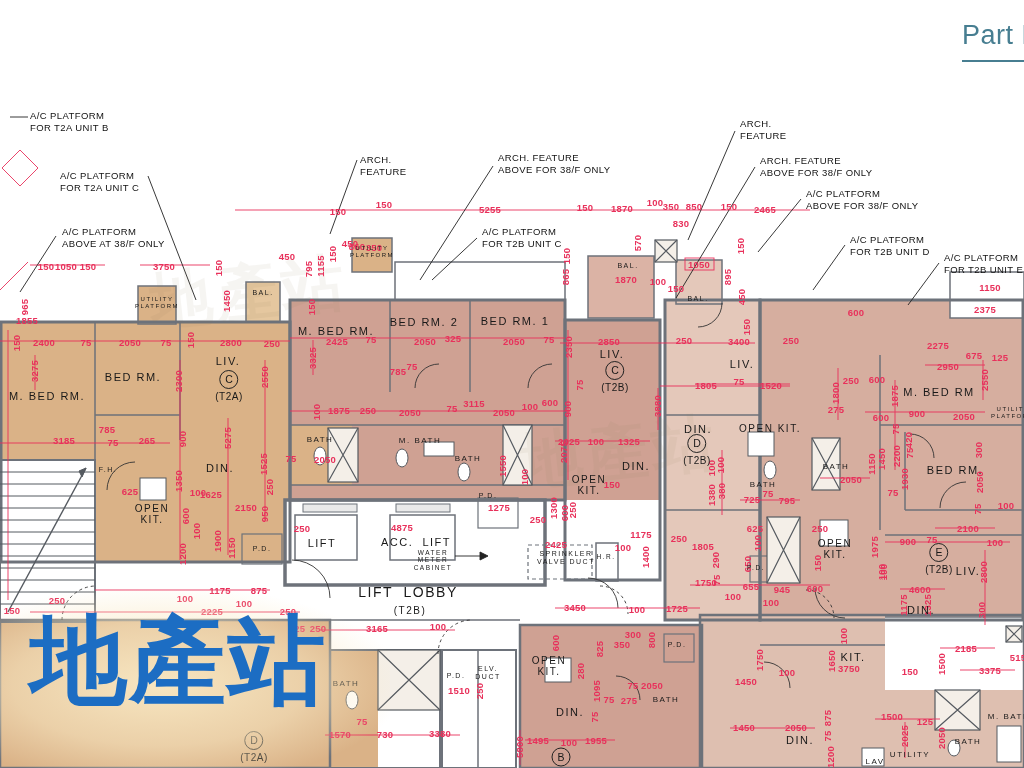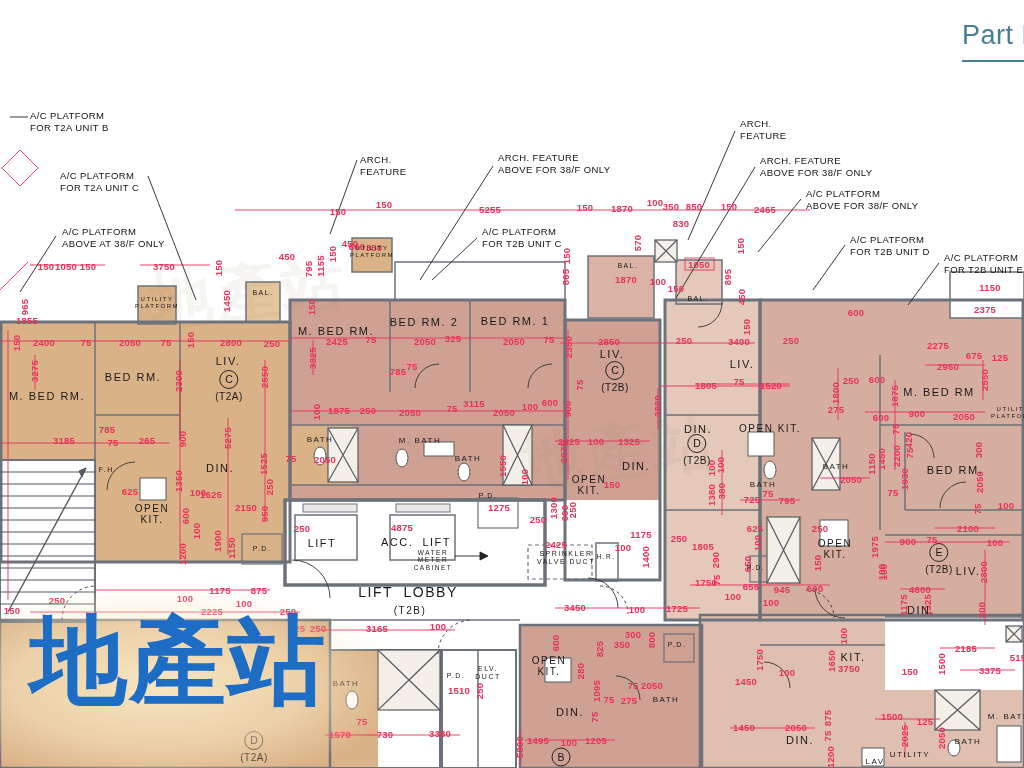--- a/index.html
+++ b/index.html
@@ -426,21 +426,21 @@
       <div class="dim vert" style="left: 941px; top: 738px;">2050</div>
       <div class="dim" style="left: 459px; top: 690px;">1510</div>
       <div class="dim vert" style="left: 479px; top: 691px;">250</div>
       <div class="dim" style="left: 340px; top: 734px;">1570</div>
       <div class="dim" style="left: 362px; top: 721px;">75</div>
       <div class="dim" style="left: 385px; top: 734px;">730</div>
       <div class="dim" style="left: 440px; top: 733px;">3380</div>
       <div class="dim vert" style="left: 519px; top: 747px;">5800</div>
       <div class="dim" style="left: 538px; top: 740px;">1495</div>
       <div class="dim" style="left: 569px; top: 742px;">100</div>
-      <div class="dim" style="left: 596px; top: 740px;">1205</div>
+      <div class="dim" style="left: 596px; top: 740px;">1955</div>
       <div class="dim vert" style="left: 555px; top: 643px;">600</div>
       <div class="dim vert" style="left: 599px; top: 649px;">825</div>
       <div class="dim vert" style="left: 580px; top: 671px;">280</div>
       <div class="dim vert" style="left: 596px; top: 691px;">1095</div>
       <div class="dim vert" style="left: 594px; top: 717px;">75</div>
       <div class="dim" style="left: 622px; top: 644px;">350</div>
       <div class="dim" style="left: 633px; top: 634px;">300</div>
       <div class="dim vert" style="left: 651px; top: 640px;">800</div>
       <div class="dim" style="left: 633px; top: 685px;">75</div>
       <div class="dim" style="left: 652px; top: 685px;">2050</div>

